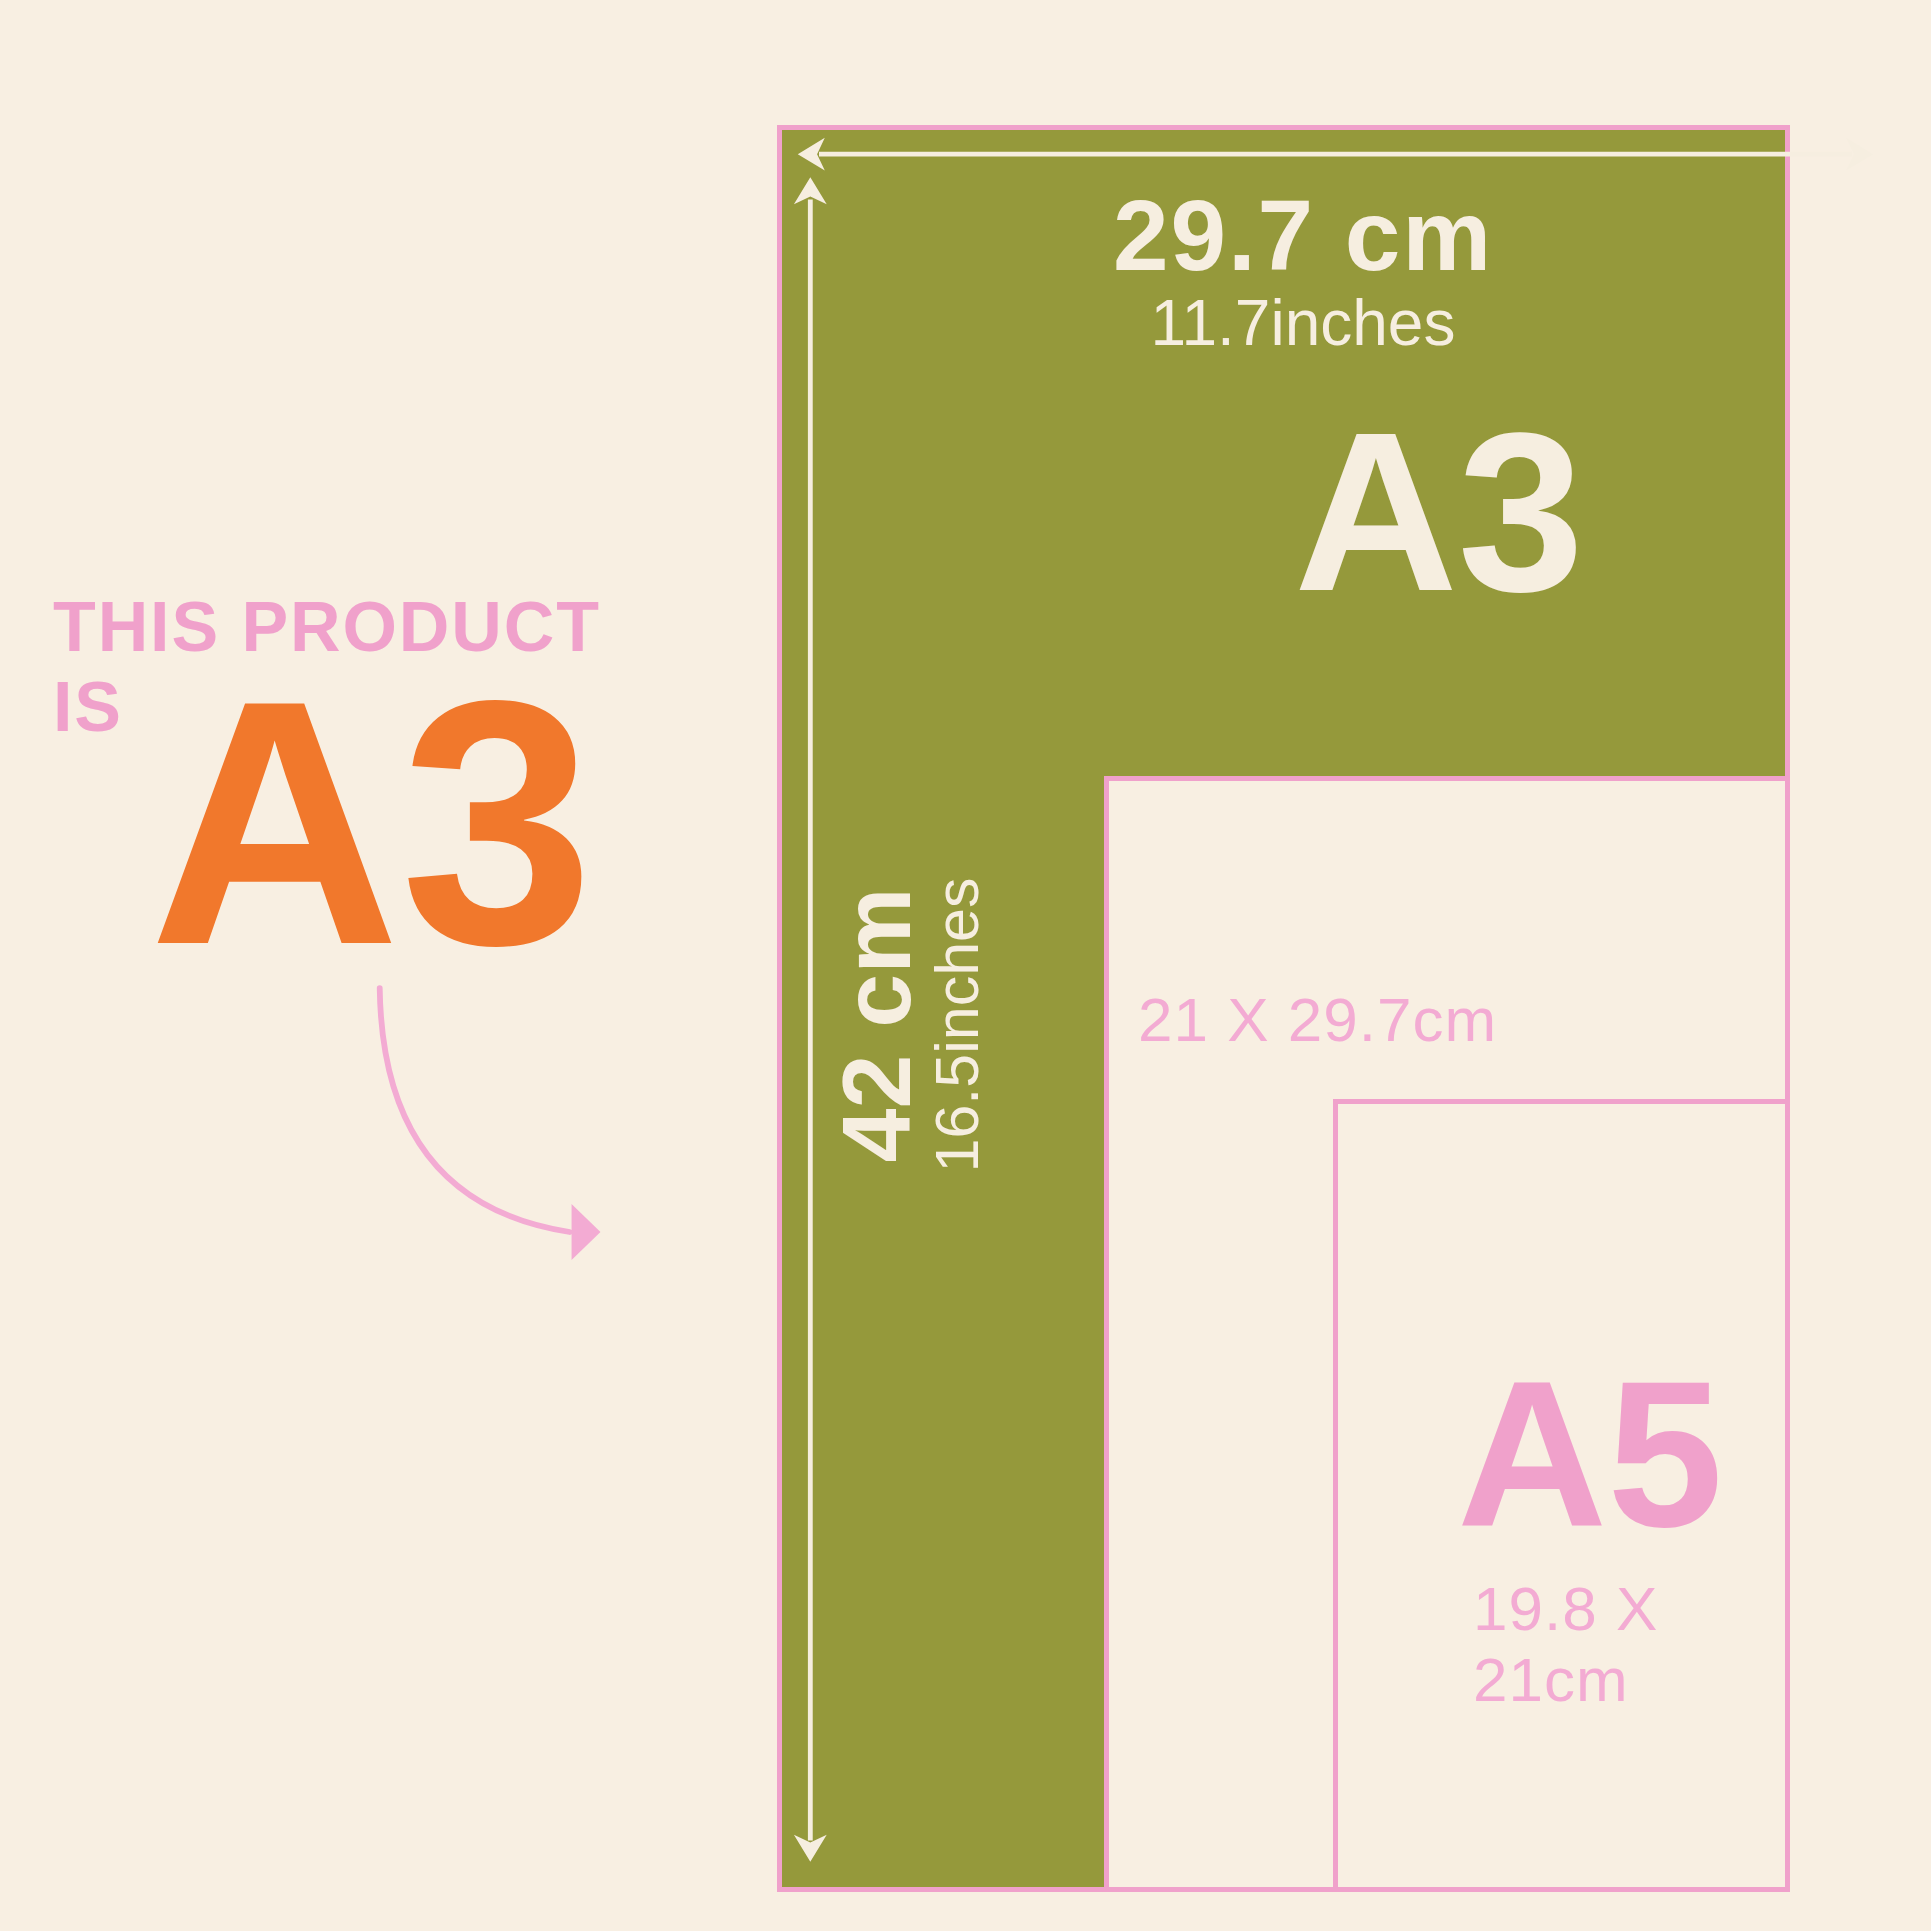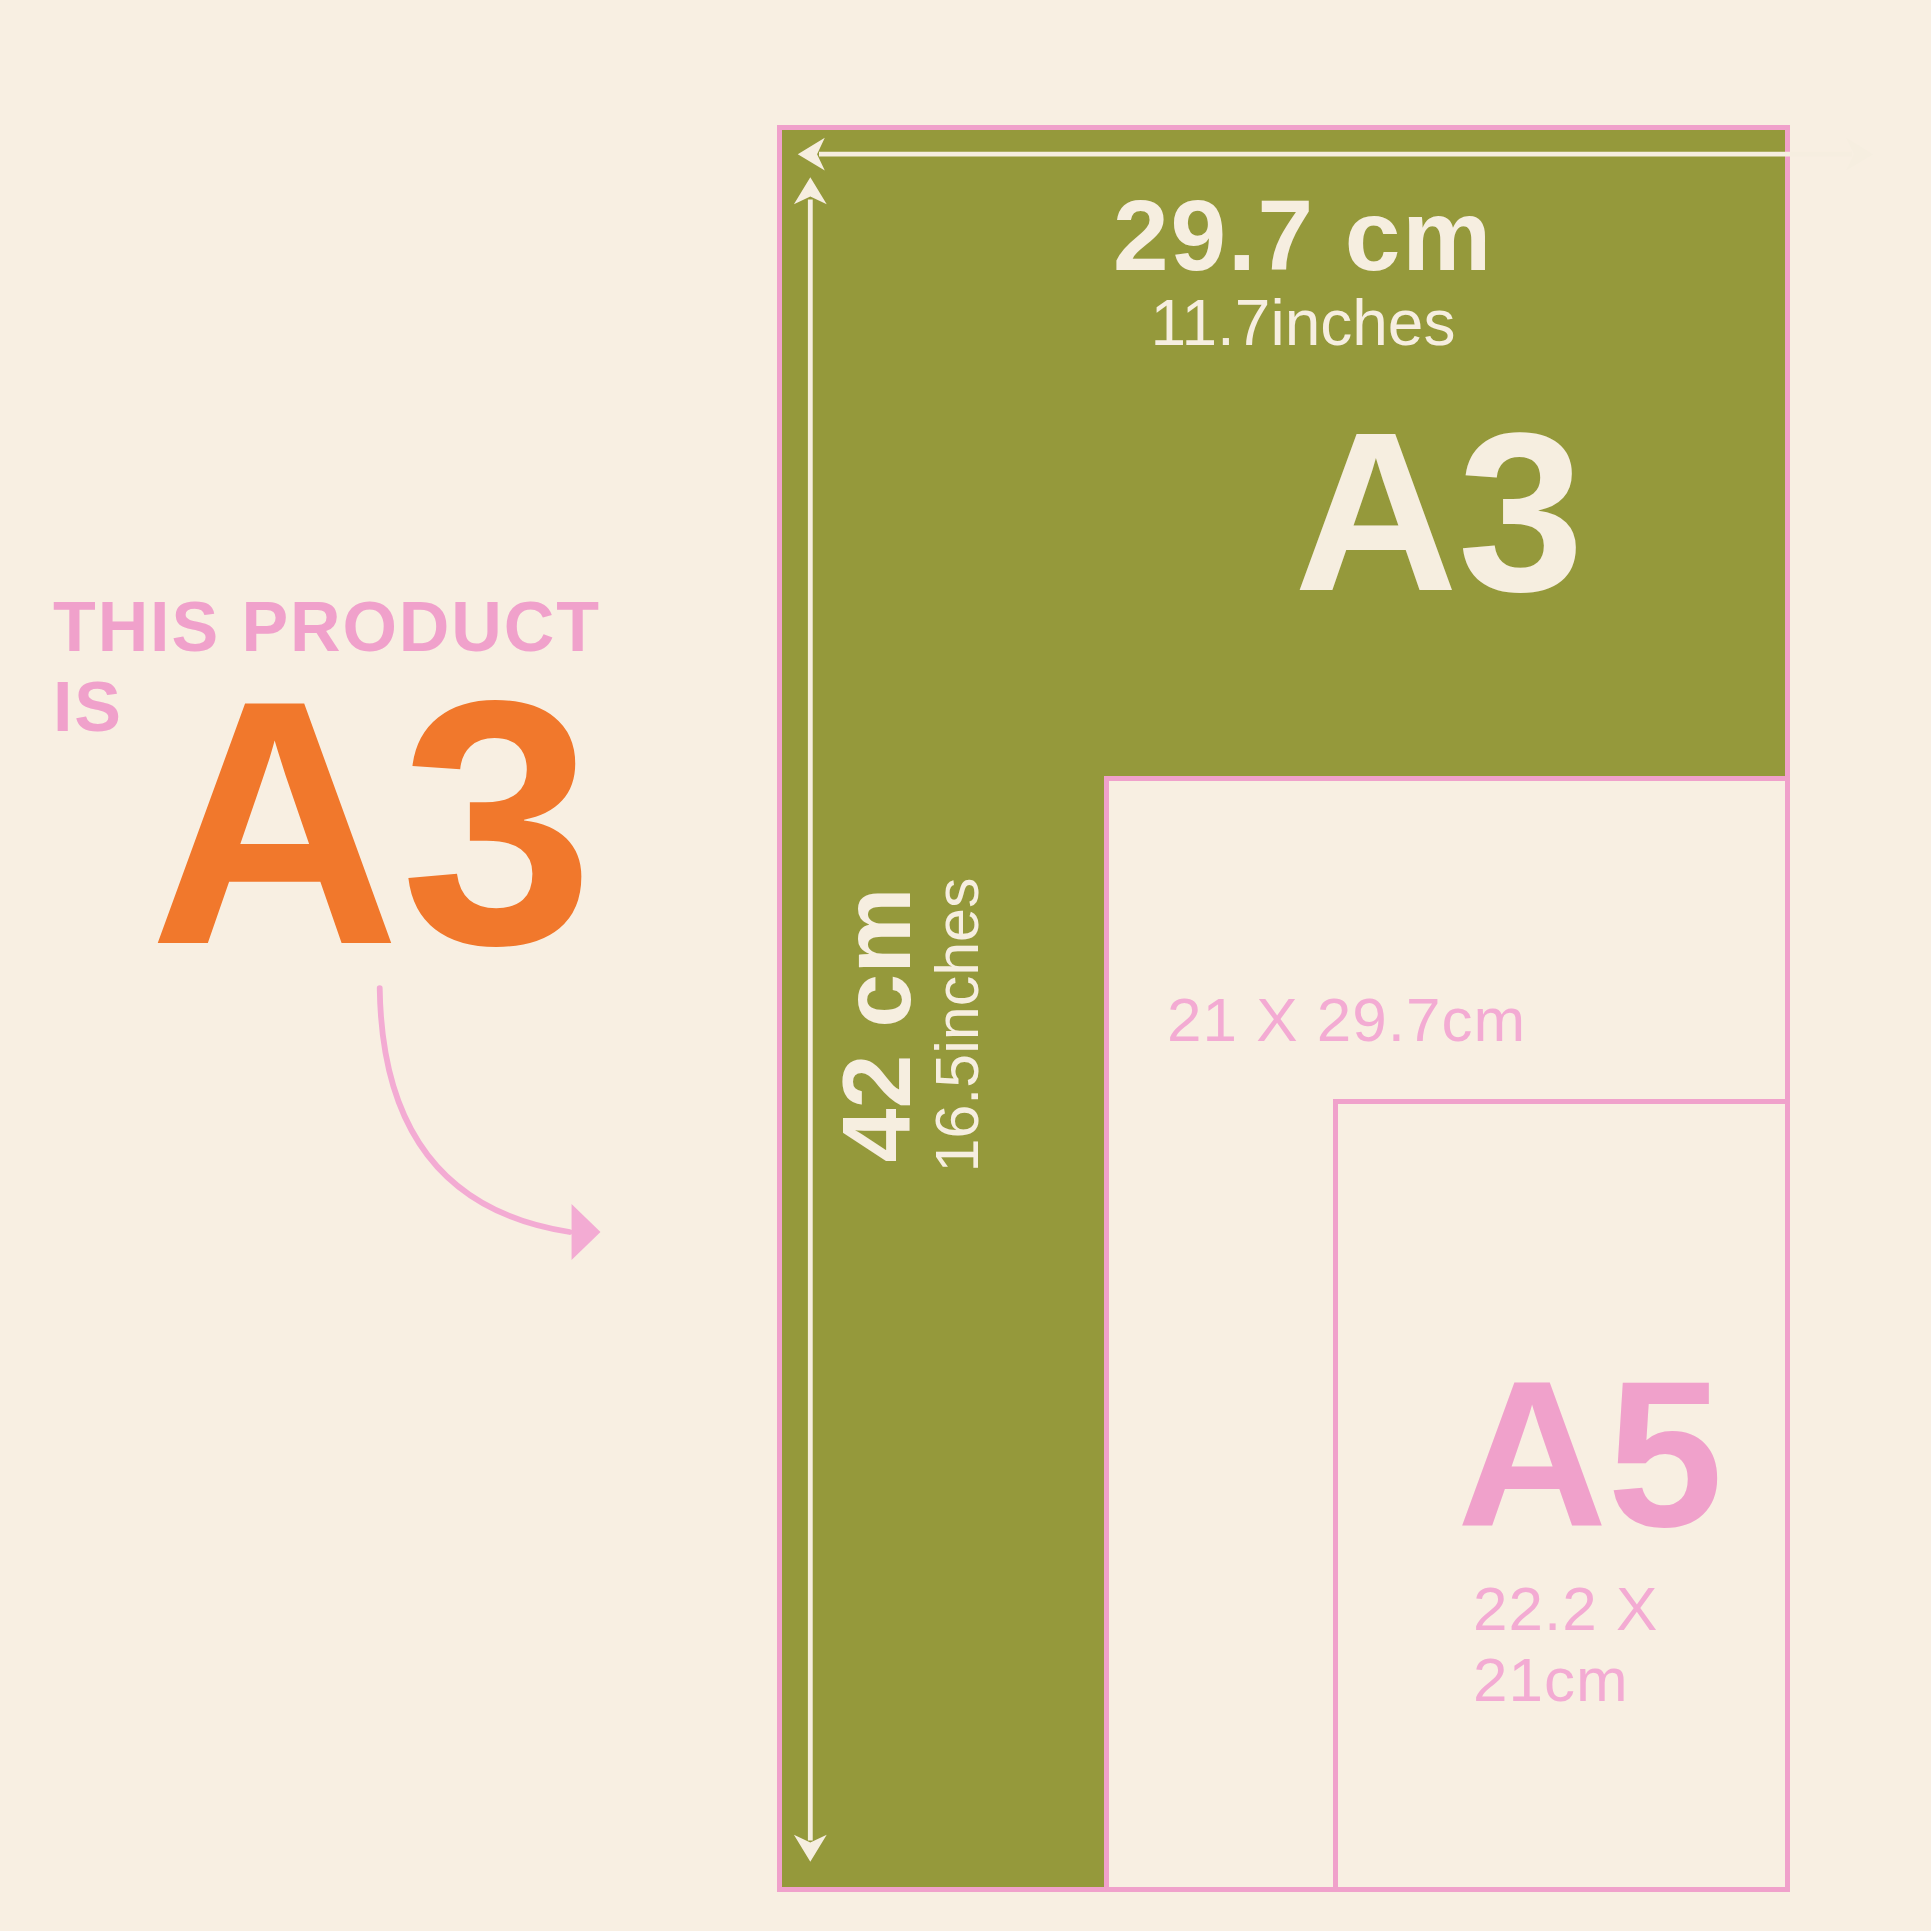--- a/index.html
+++ b/index.html
@@ -87,21 +87,21 @@
     position: absolute;
     font-size: 208px; font-weight: bold; line-height: 1;
     color: var(--pink);
   }
   .sheet-dims {
     position: absolute;
     font-size: 62px; letter-spacing: 1px;
     color: var(--pink-light);
   }
   .a4-sheet .sheet-label { left: 21px;  top: -4.8px; }
-  .a4-sheet .sheet-dims  { left: 29px;  top: 203px; margin-left: 29px; }
+  .a4-sheet .sheet-dims  { left: 29px;  top: 203px; }
   .a5-sheet .sheet-label { left: 119px; top: 246px; }
   .a5-sheet .sheet-dims  { left: 135px; top: 469px; }
 </style>
 </head>
 <body>
 
 <div class="canvas">
 
   <div class="eyebrow">THIS PRODUCT IS</div>
   <div class="big-size">A3</div>
@@ -137,18 +137,18 @@
       <div class="h-value">42 cm</div>
       <div class="h-sub">16.5inches</div>
     </div>
 
     <div class="a4-sheet">
       <div class="sheet-dims">21 X 29.7cm</div>
     </div>
 
     <div class="a5-sheet">
       <div class="sheet-label">A5</div>
-      <div class="sheet-dims">22.2 X 21cm</div>
+      <div class="sheet-dims">19.8 X 21cm</div>
     </div>
 
   </div>
 </div>
 
 
 </body></html>

